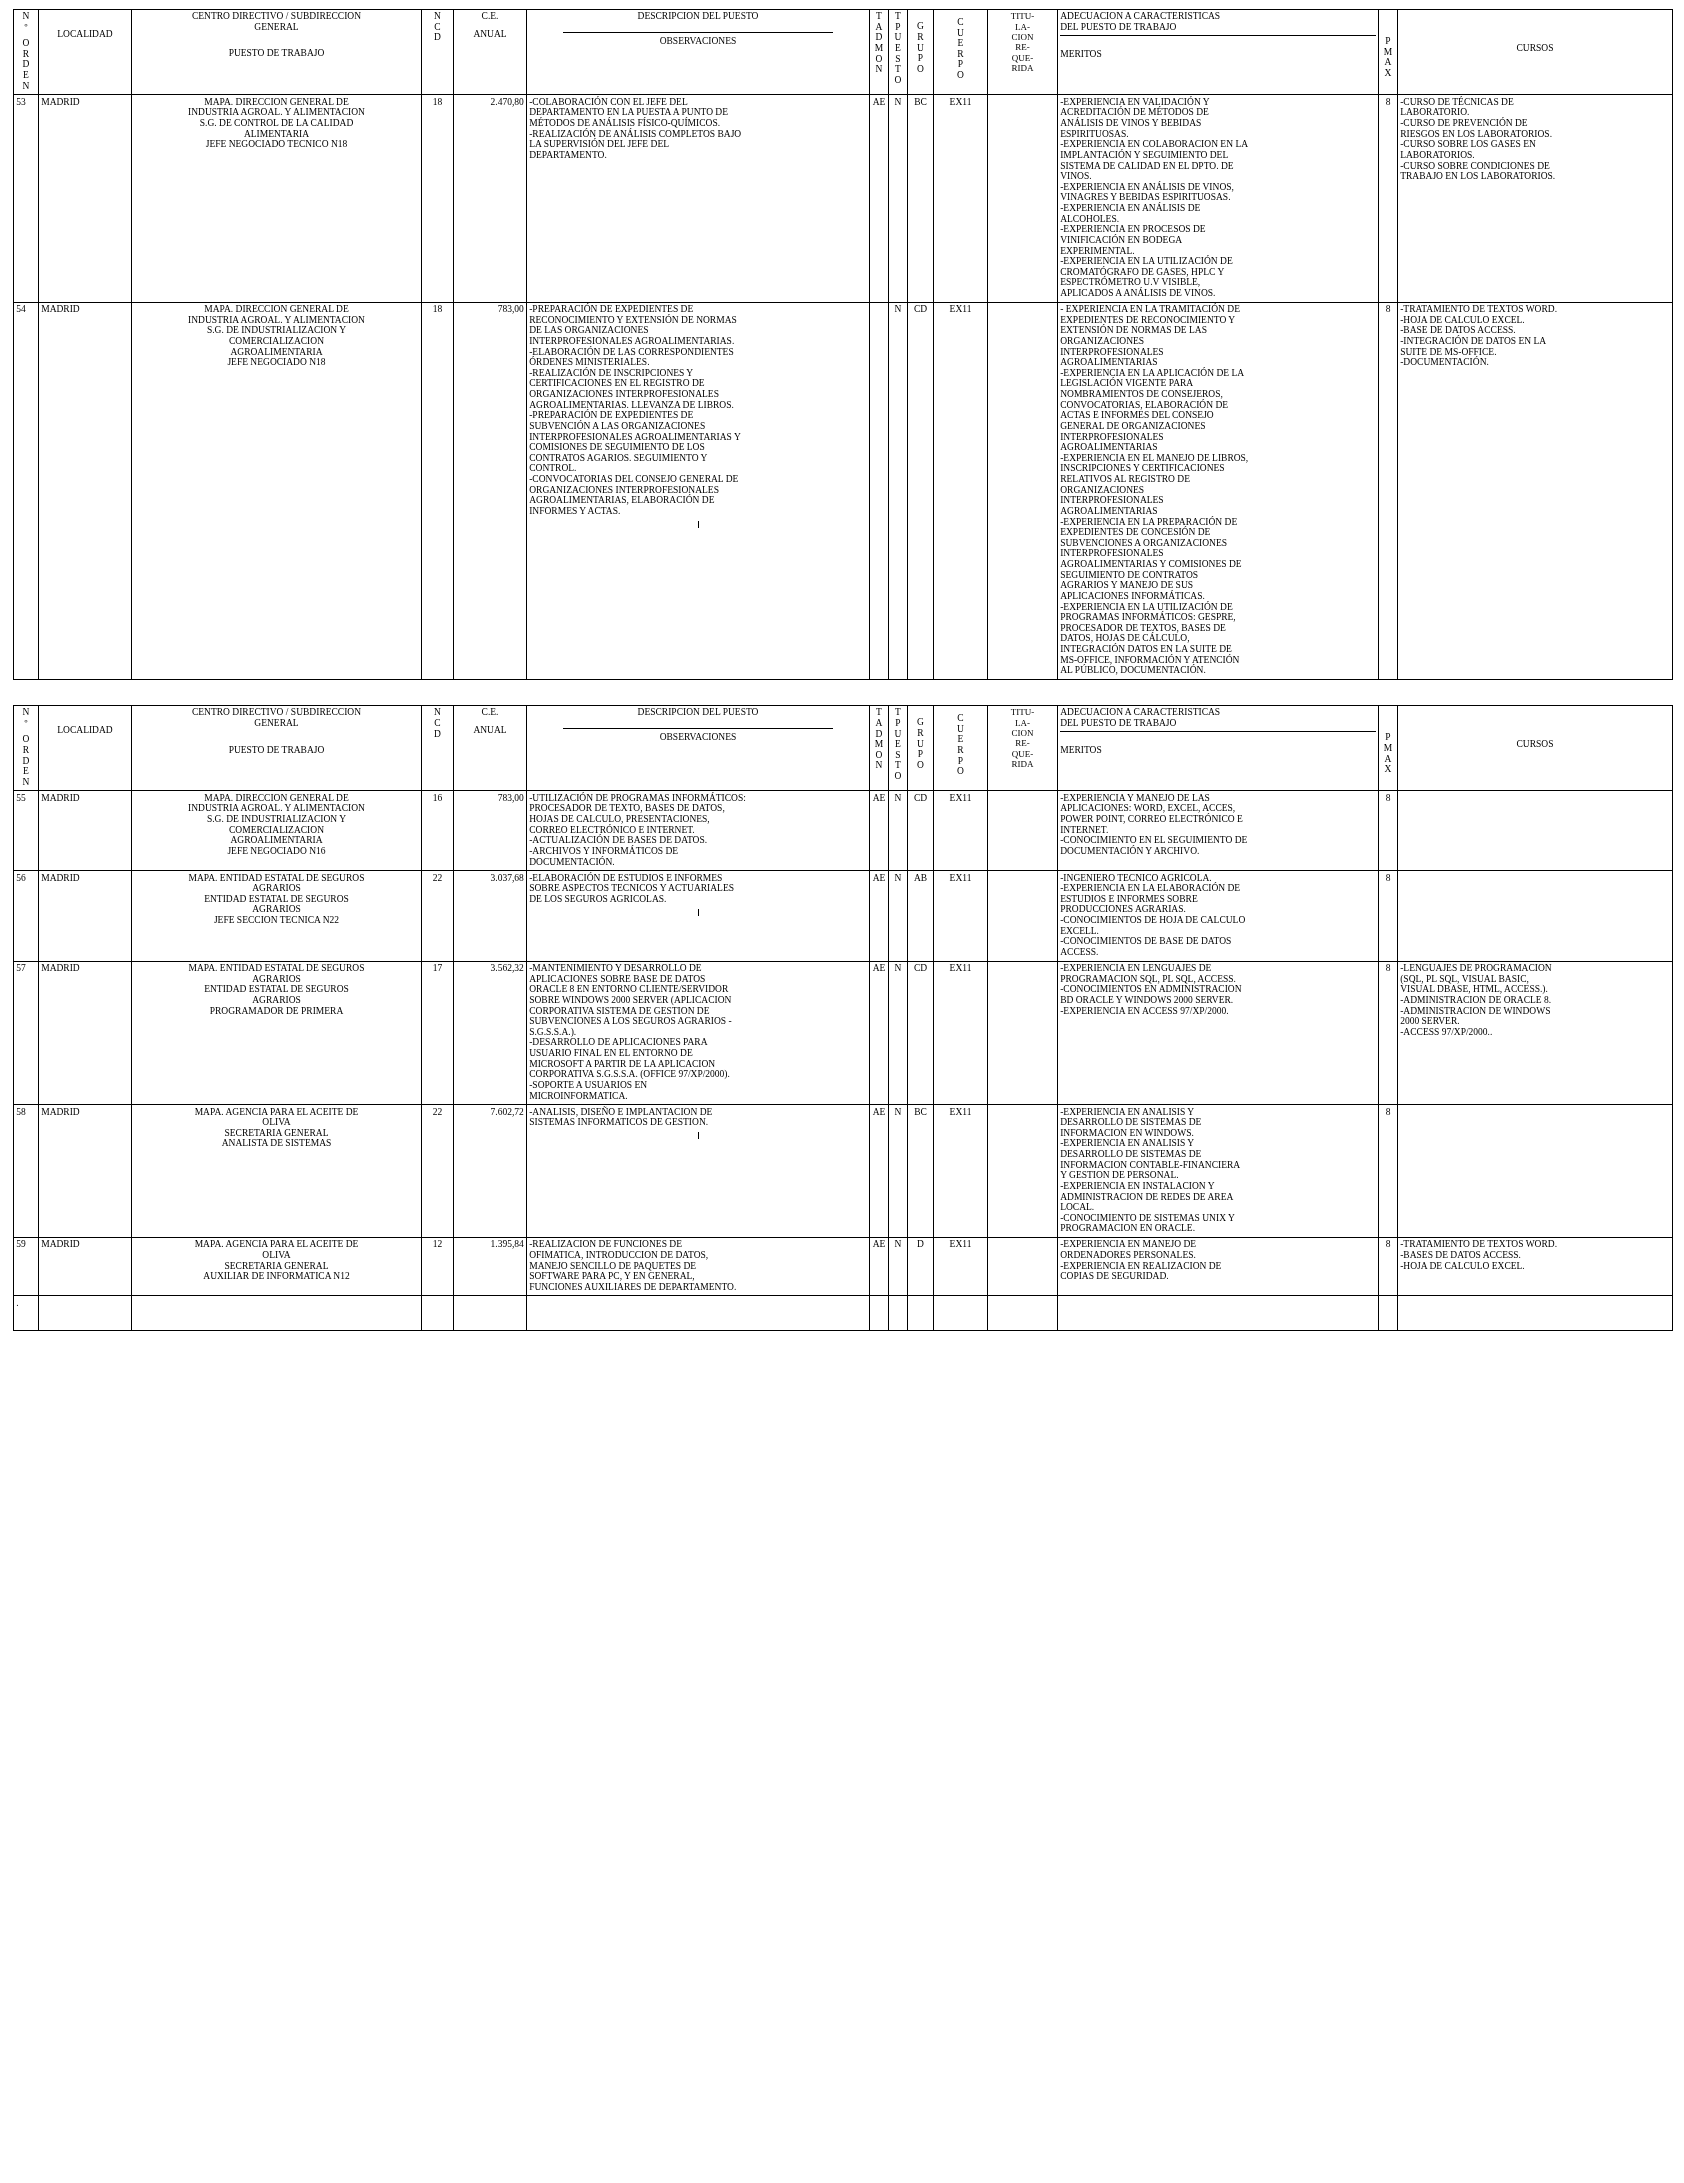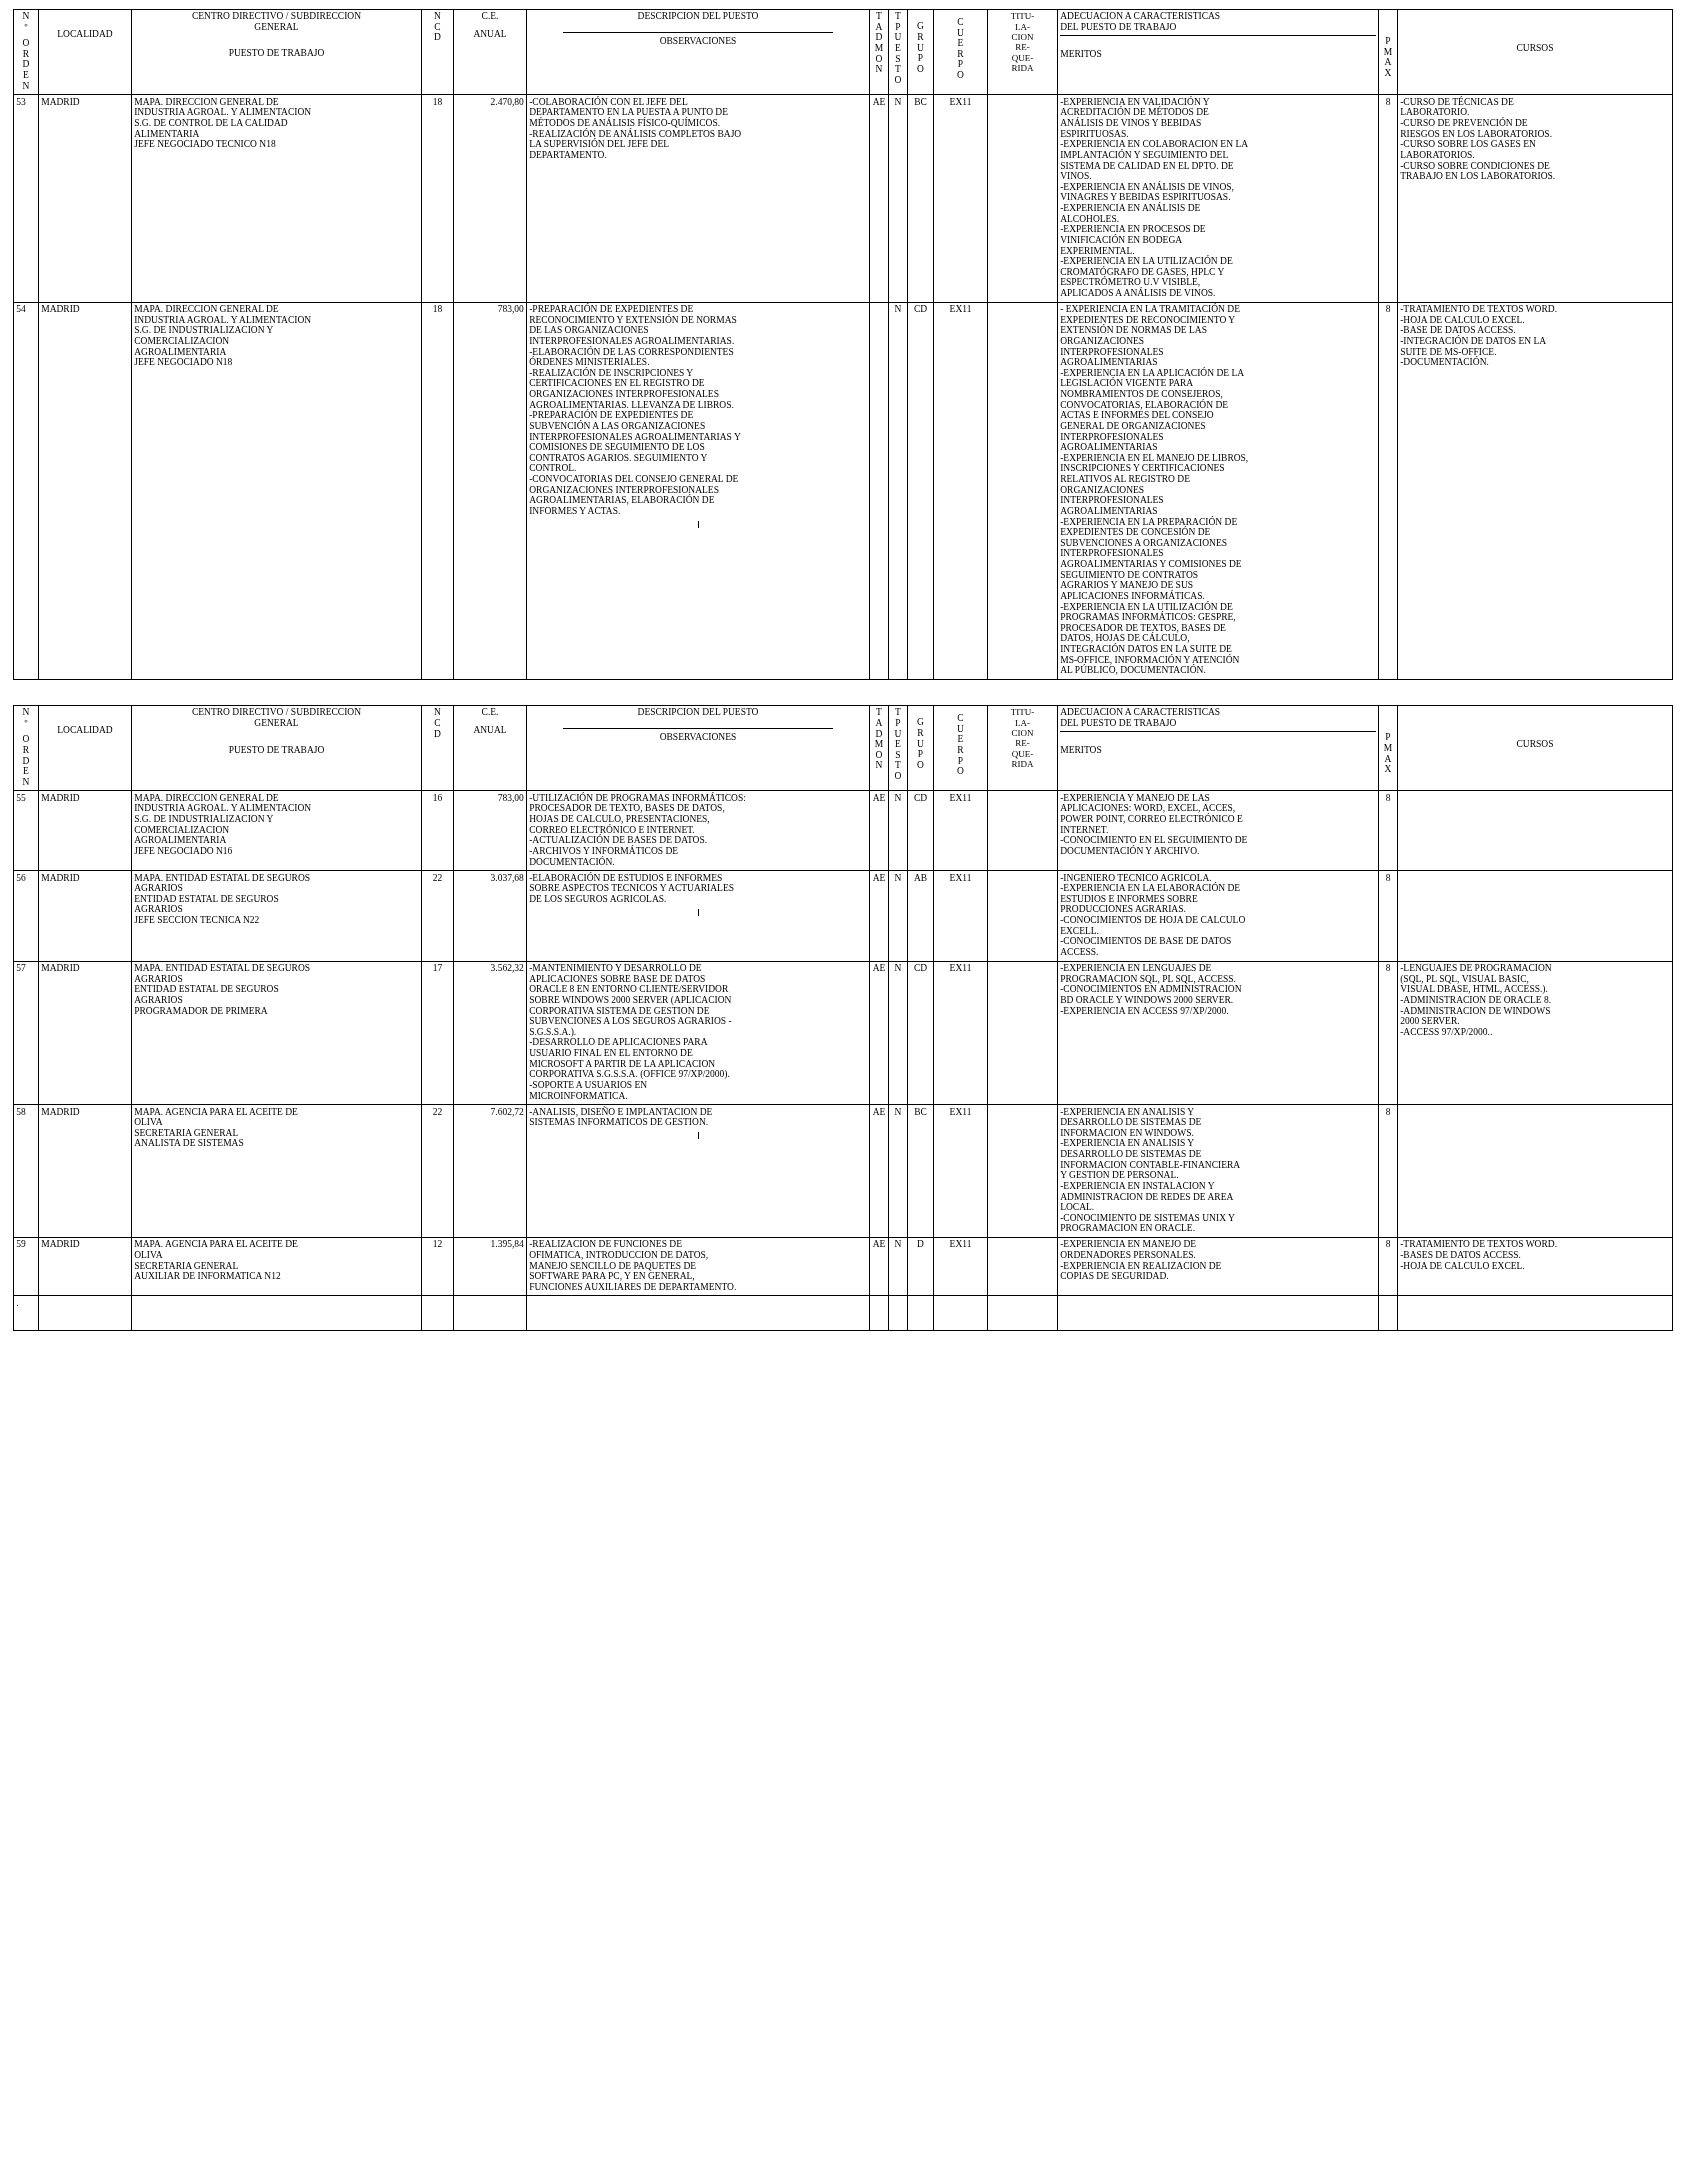--- a/index.html
+++ b/index.html
@@ -77,21 +77,21 @@
   .pmax-cell {
     font-size: 8.7px;
     line-height: 1.0;
     text-align: center;
     padding-top: 2.9px;
   }
   .pmax-cell span { display: block; }
   
   .c-num { text-align: left; font-size: 9.8px; }
   .c-loc { text-align: left; font-size: 9.8px; }
-  .c-centro { font-size: 9.5px; line-height: 1.16; }
+  .c-centro { font-size: 9.5px; line-height: 1.16; text-align: center; }
   .c-ncd { text-align: center; font-size: 9.8px; }
   .c-ce { text-align: right; font-size: 9.8px; padding-right: 4.4px; }
   .c-desc { font-size: 9.5px; line-height: 1.16; }
   .c-small { text-align: center; font-size: 9.5px; margin-left: 6px; }
   .c-merit { font-size: 9.5px; line-height: 1.16; }
   .c-pmax { text-align: center; font-size: 9.8px; }
   .c-cursos { font-size: 9.5px; line-height: 1.16; }
   .line { display: block; }
   .tick {
     display: block;

